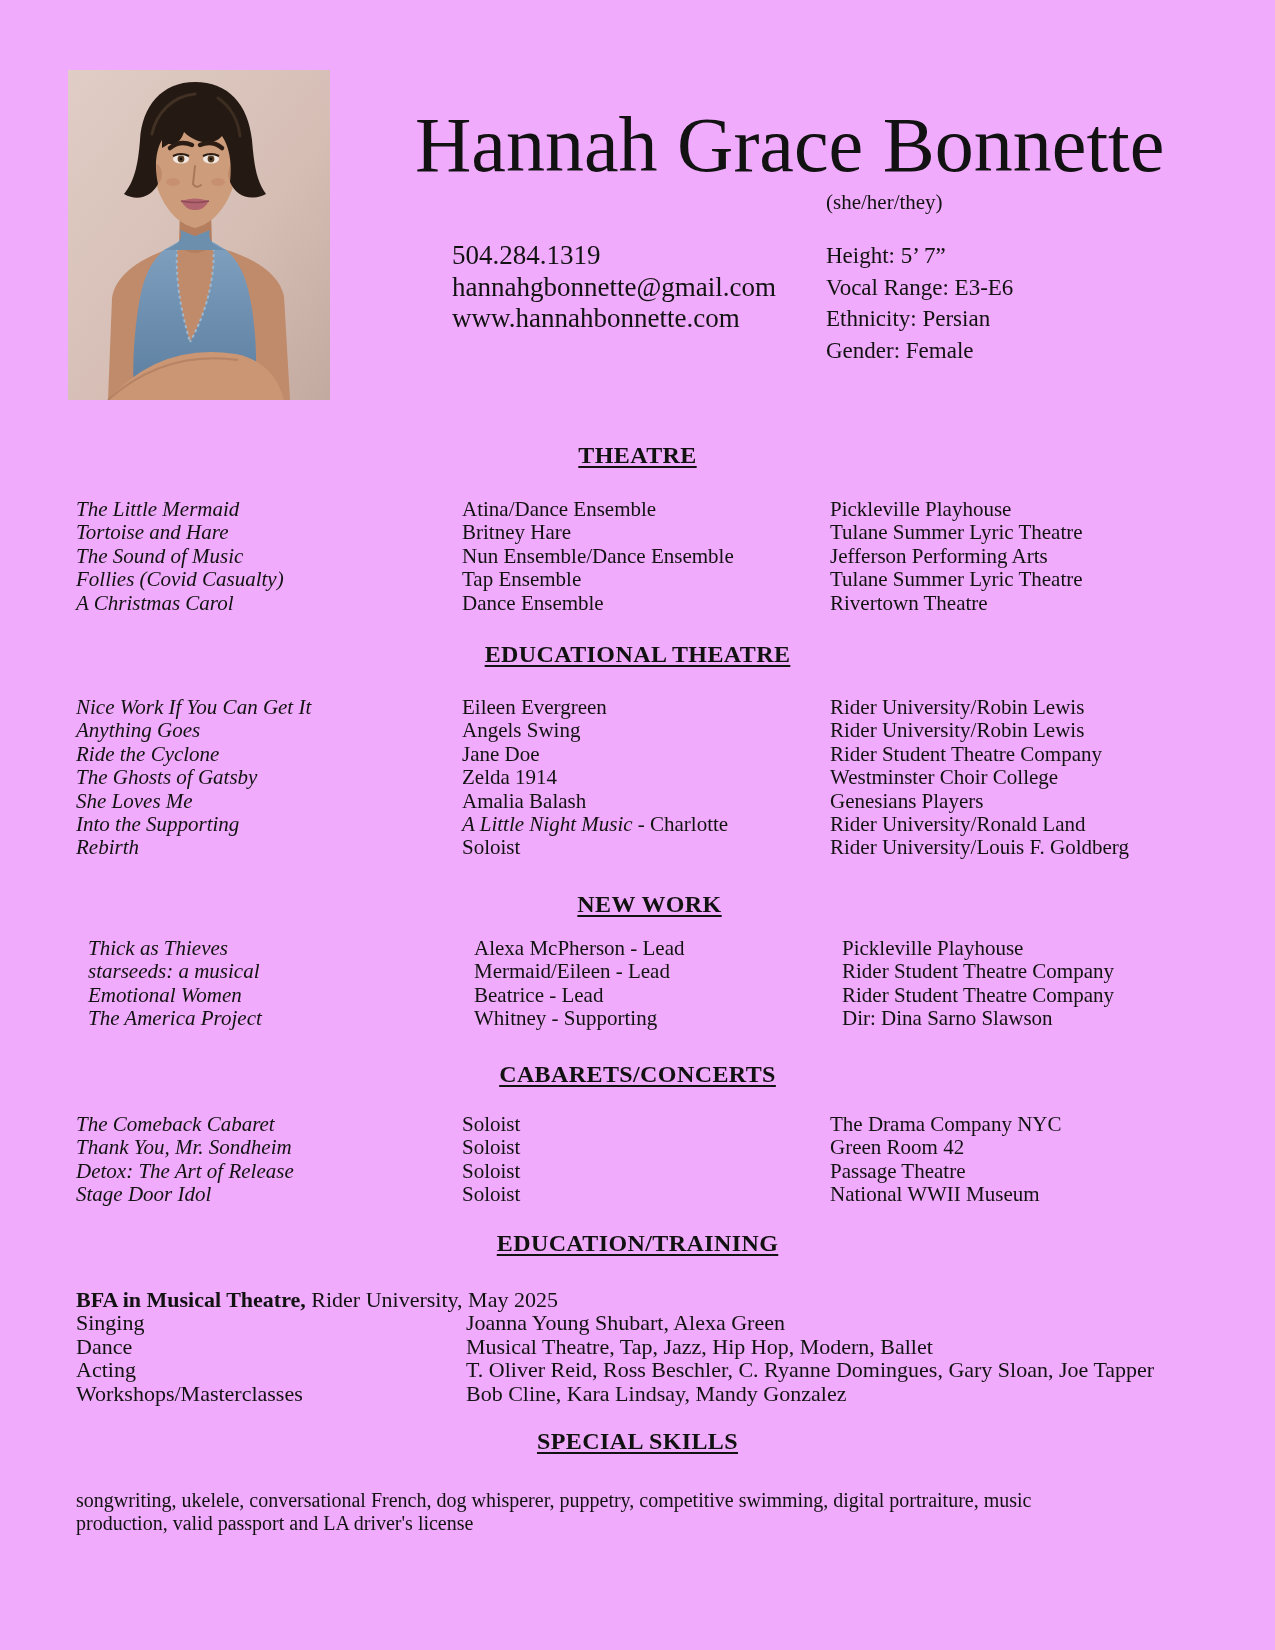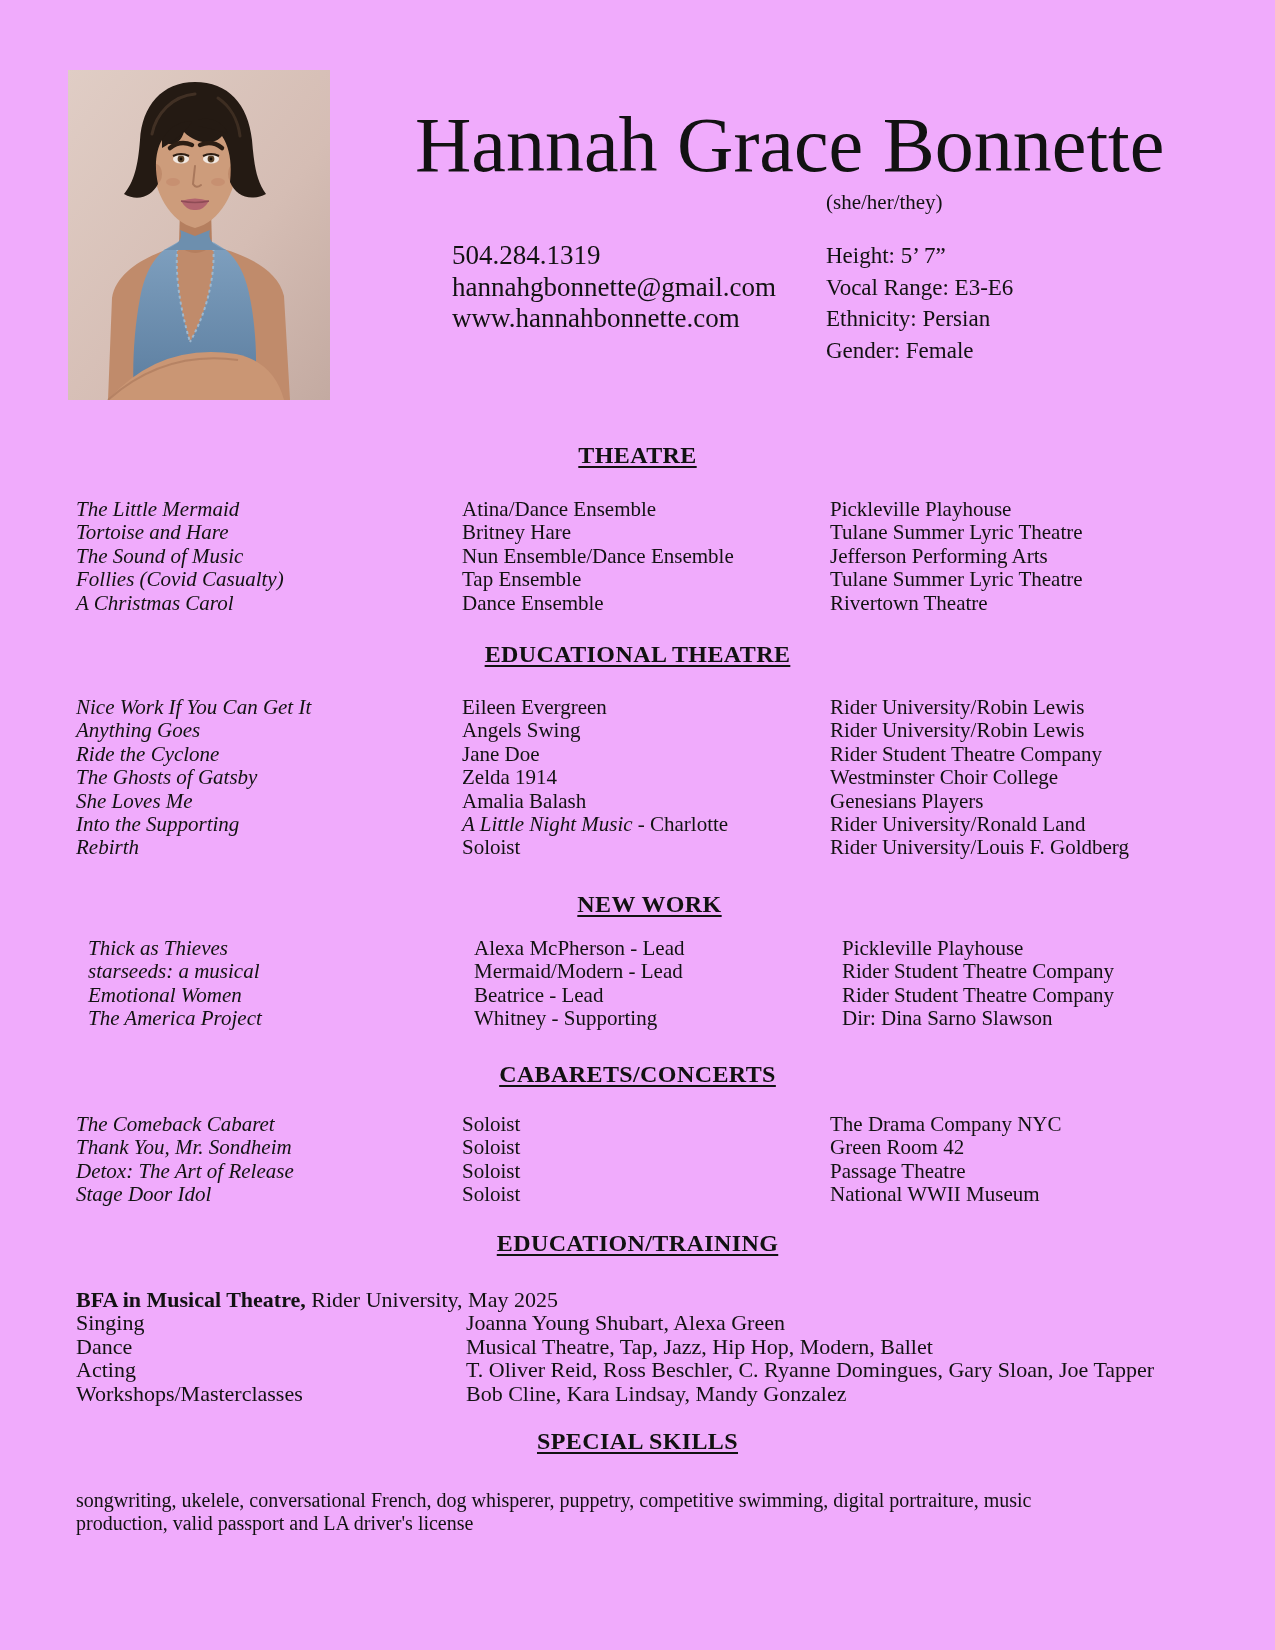--- a/index.html
+++ b/index.html
@@ -207,21 +207,21 @@
 </div>
   <div class="rows rows-newwork">
   <div class="crow">
     <span class="c1">Thick as Thieves</span>
     <span class="c2">Alexa McPherson - Lead</span>
     <span class="c3">Pickleville Playhouse</span>
   </div>
 
   <div class="crow">
     <span class="c1">starseeds: a musical</span>
-    <span class="c2">Mermaid/Modern - Lead</span>
+    <span class="c2">Mermaid/Eileen - Lead</span>
     <span class="c3">Rider Student Theatre Company</span>
   </div>
 
   <div class="crow">
     <span class="c1">Emotional Women</span>
     <span class="c2">Beatrice - Lead</span>
     <span class="c3">Rider Student Theatre Company</span>
   </div>
 
   <div class="crow">

